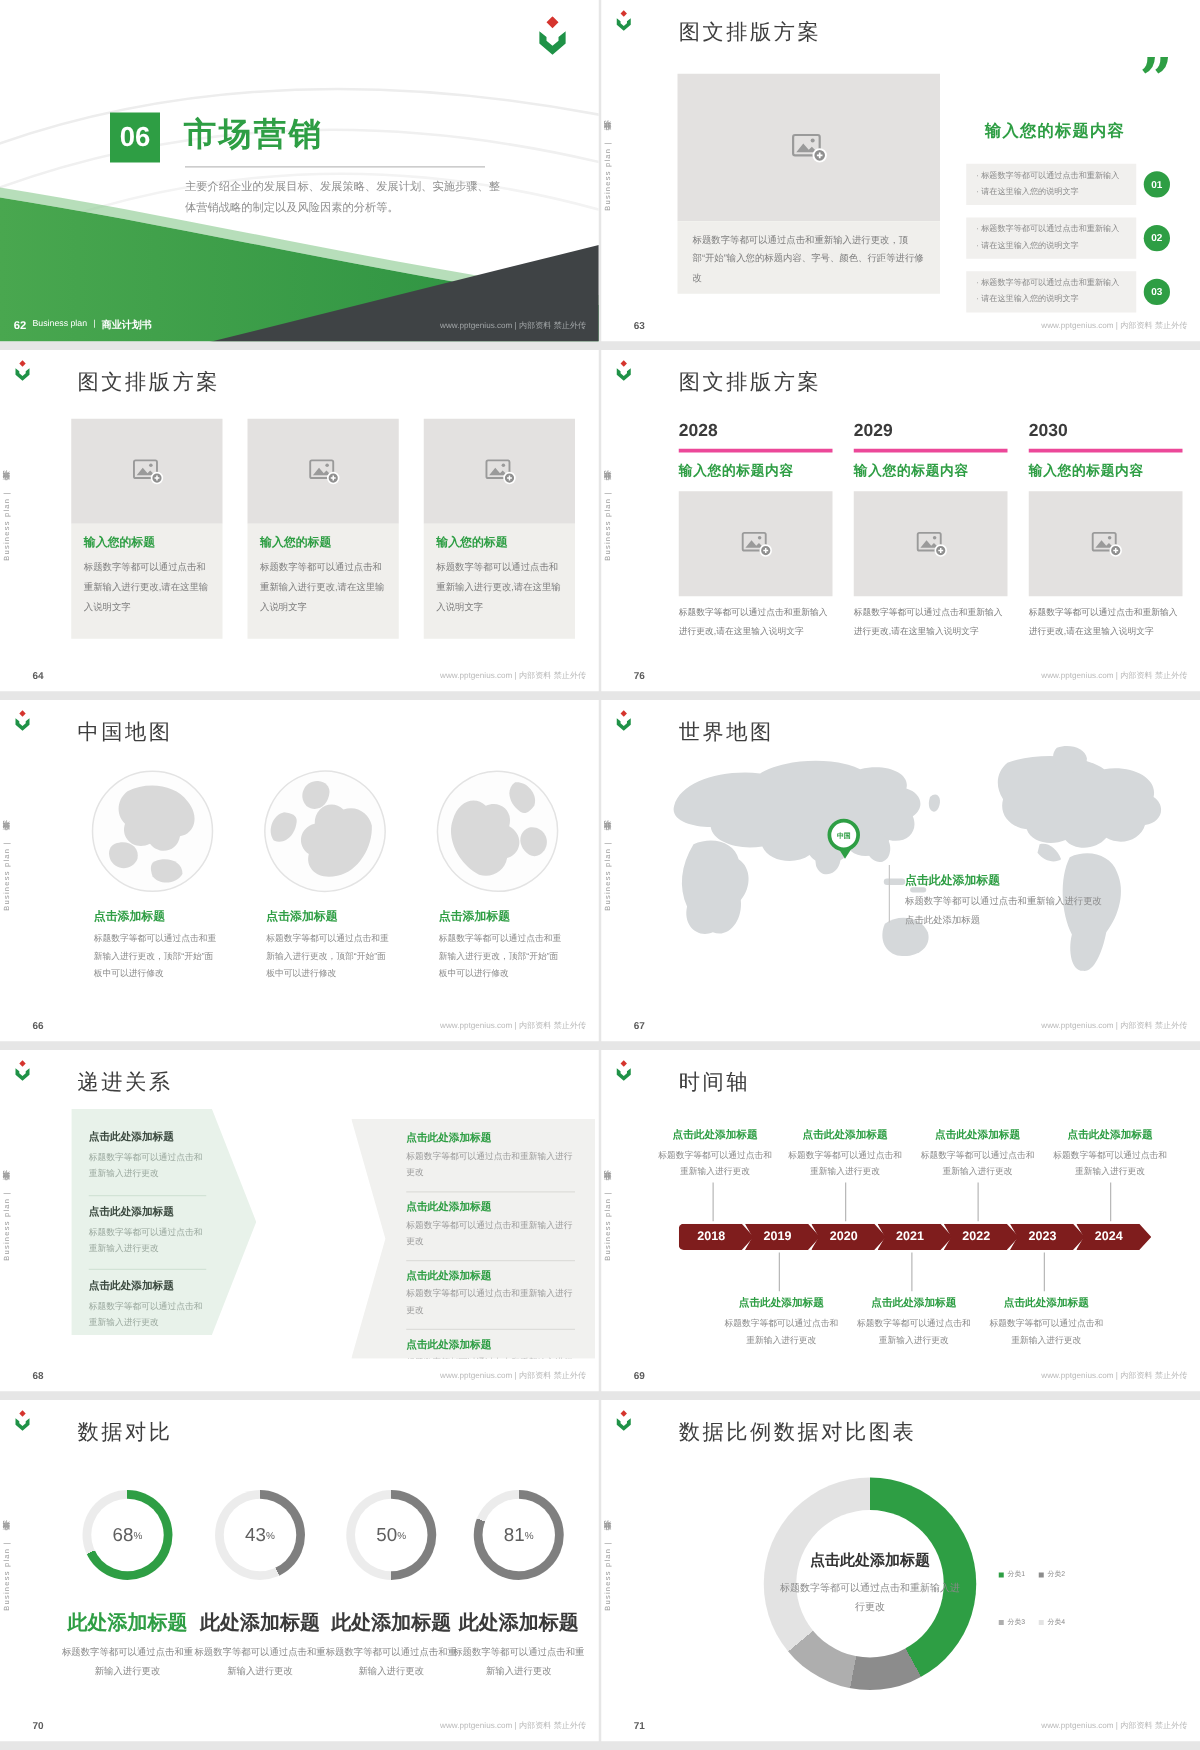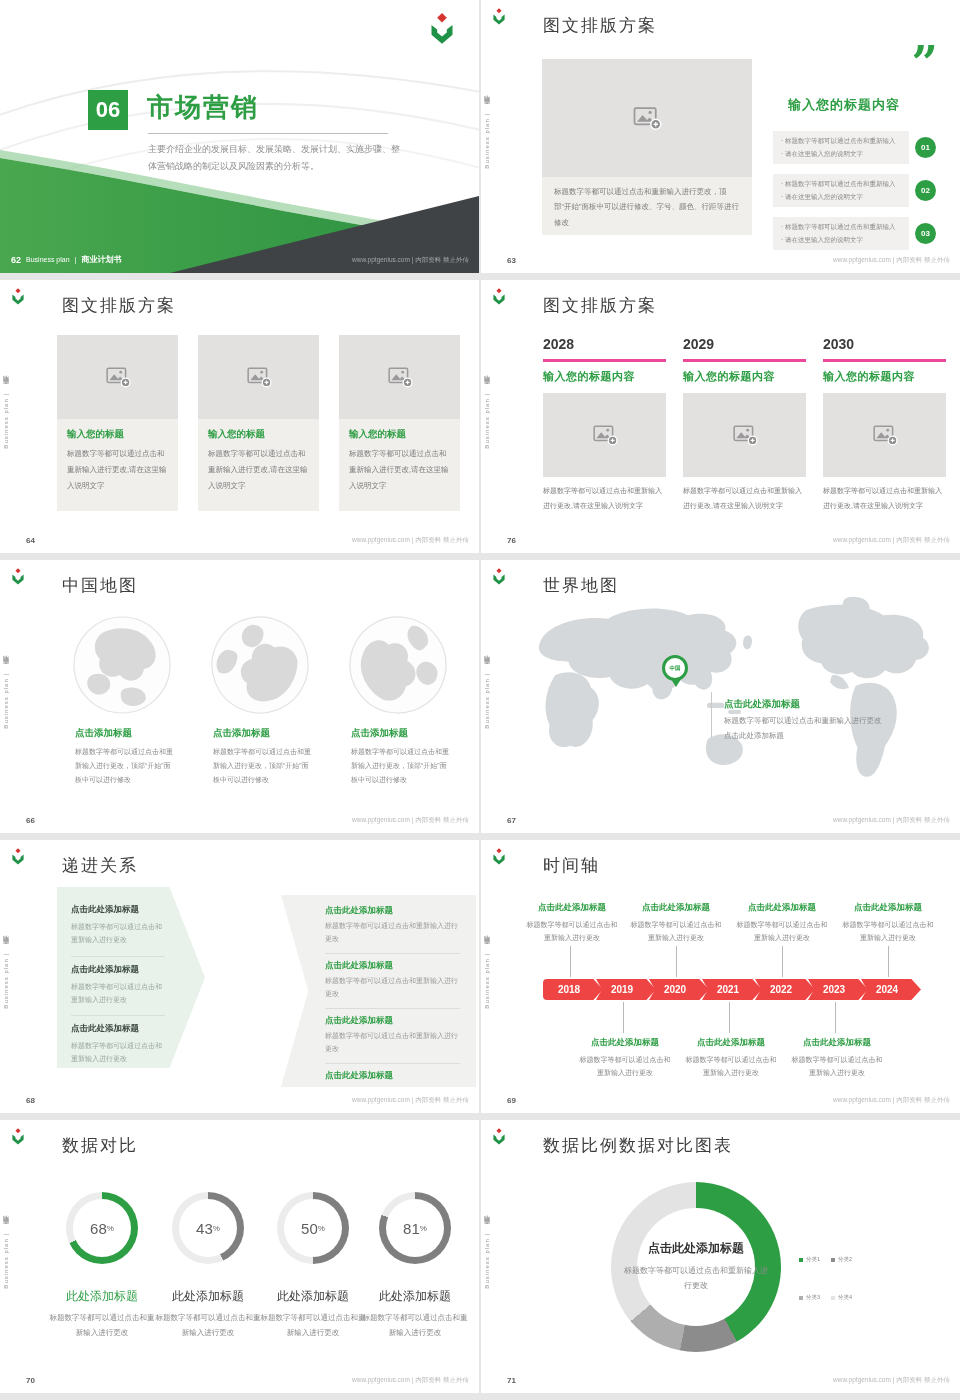--- a/index.html
+++ b/index.html
@@ -90,37 +90,37 @@
   .s68 .big-n { position:relative; font-size:19px; font-weight:bold; color:#2e9e44; letter-spacing:1px; }
   .s68 .big-l { position:relative; font-size:7.5px; font-weight:bold; color:#2e9e44; letter-spacing:2px; margin-top:5px; }
   .s68 .rpanel { position:absolute; left:281px; top:55px; width:195px; height:192px; background:#f1f1ef;
                  clip-path:polygon(0 0,100% 0,100% 100%,0 100%,14% 50%); padding:4px 16px 4px 44px; }
   .s68 .rpanel .blk { padding:6px 0 7px; border-bottom:1px solid #ddddda; }
   .s68 .rpanel .blk:last-child { border-bottom:none; }
   .s68 .rpanel .t { font-size:8.5px; margin-bottom:3px; }
   .s68 .rpanel .b { font-size:7px; line-height:1.85; color:#9b9b9b; }
 
   
-  .s69 .chev { position:absolute; top:139px; height:21px; width:60px; background:#ef4444; color:#fff;
+  .s69 .chev { position:absolute; top:139px; height:21px; width:60px; background:#7f1d1d; color:#fff;
                font-size:10px; font-weight:bold; display:flex; align-items:center; justify-content:center;
                padding-right:8px; clip-path:polygon(0 0,84% 0,100% 50%,84% 100%,0 100%,10% 50%); }
   .s69 .chev.first { clip-path:polygon(0 0,84% 0,100% 50%,84% 100%,0 100%); border-radius:4px 0 0 4px; }
   .s69 .tl-blk { position:absolute; width:92px; text-align:center; }
   .s69 .tl-blk .t { font-size:8.5px; margin-bottom:4px; }
   .s69 .tl-blk .b { font-size:7px; line-height:1.9; color:#8a8a8a; }
   .s69 .tick { position:absolute; width:1px; background:#b9b9b9; }
 
   
   .s70 .ring { position:absolute; top:72px; width:72px; height:72px; border-radius:50%; }
   .s70 .ring .hole { position:absolute; inset:7px; background:#fff; border-radius:50%;
                      display:flex; align-items:center; justify-content:center; }
   .s70 .ring .val { font-size:15px; color:#5f5f5f; }
   .s70 .ring .pc { font-size:8px; color:#5f5f5f; }
   .s70 .col { position:absolute; top:168px; width:112px; text-align:center; }
-  .s70 .col .t { font-size:12px; font-weight:normal; color:#3a3a3a; margin-bottom:5px; }
+  .s70 .col .t { font-size:16px; font-weight:bold; color:#3a3a3a; margin-bottom:5px; }
   .s70 .col.accent .t { color:#2e9e44; }
   .s70 .col .b { font-size:7.5px; line-height:2.0; color:#8a8a8a; }
 
   
   .s71 .donut { position:absolute; left:130px; top:62px; width:170px; height:170px; border-radius:50%; }
   .s71 .donut .hole { position:absolute; inset:26px; background:#fff; border-radius:50%; }
   .s71 .pc-center { position:absolute; left:142px; top:120px; width:146px; text-align:center; z-index:2; }
   .s71 .pc-center .t { font-size:12px; font-weight:bold; color:#333; margin-bottom:6px; }
   .s71 .pc-center .b { font-size:8px; line-height:1.9; color:#8a8a8a; }
   .s71 .lg { position:absolute; display:flex; align-items:center; gap:3px; font-size:5.5px; color:#8a8a8a; }
@@ -208,21 +208,21 @@
     <svg class="logo-sm" viewBox="0 0 20 22">
         <use href="#logo-art"></use>
       </svg>
     <div class="s-title">图文排版方案</div>
     <div class="vtext">Business plan | 商业计划书</div>
     <div class="ph">
       <svg class="imgicon" viewBox="0 0 24 24">
           <use href="#img-art"></use>
         </svg>
     </div>
-    <div class="cap">标题数字等都可以通过点击和重新输入进行更改，顶部“开始”面板中可以进行修改、字号、颜色、行距等进行修改</div>
+    <div class="cap">标题数字等都可以通过点击和重新输入进行更改，顶部“开始”输入您的标题内容、字号、颜色、行距等进行修改</div>
     <div class="quote">”</div>
     <div class="r-title">输入您的标题内容</div>
     <div class="t-row" style="top:131px">
       <div>标题数字等都可以通过点击和重新输入</div>
       <div>请在这里输入您的说明文字</div>
     </div>
     <div class="t-row" style="top:174px">
       <div>标题数字等都可以通过点击和重新输入</div>
       <div>请在这里输入您的说明文字</div>
     </div>

